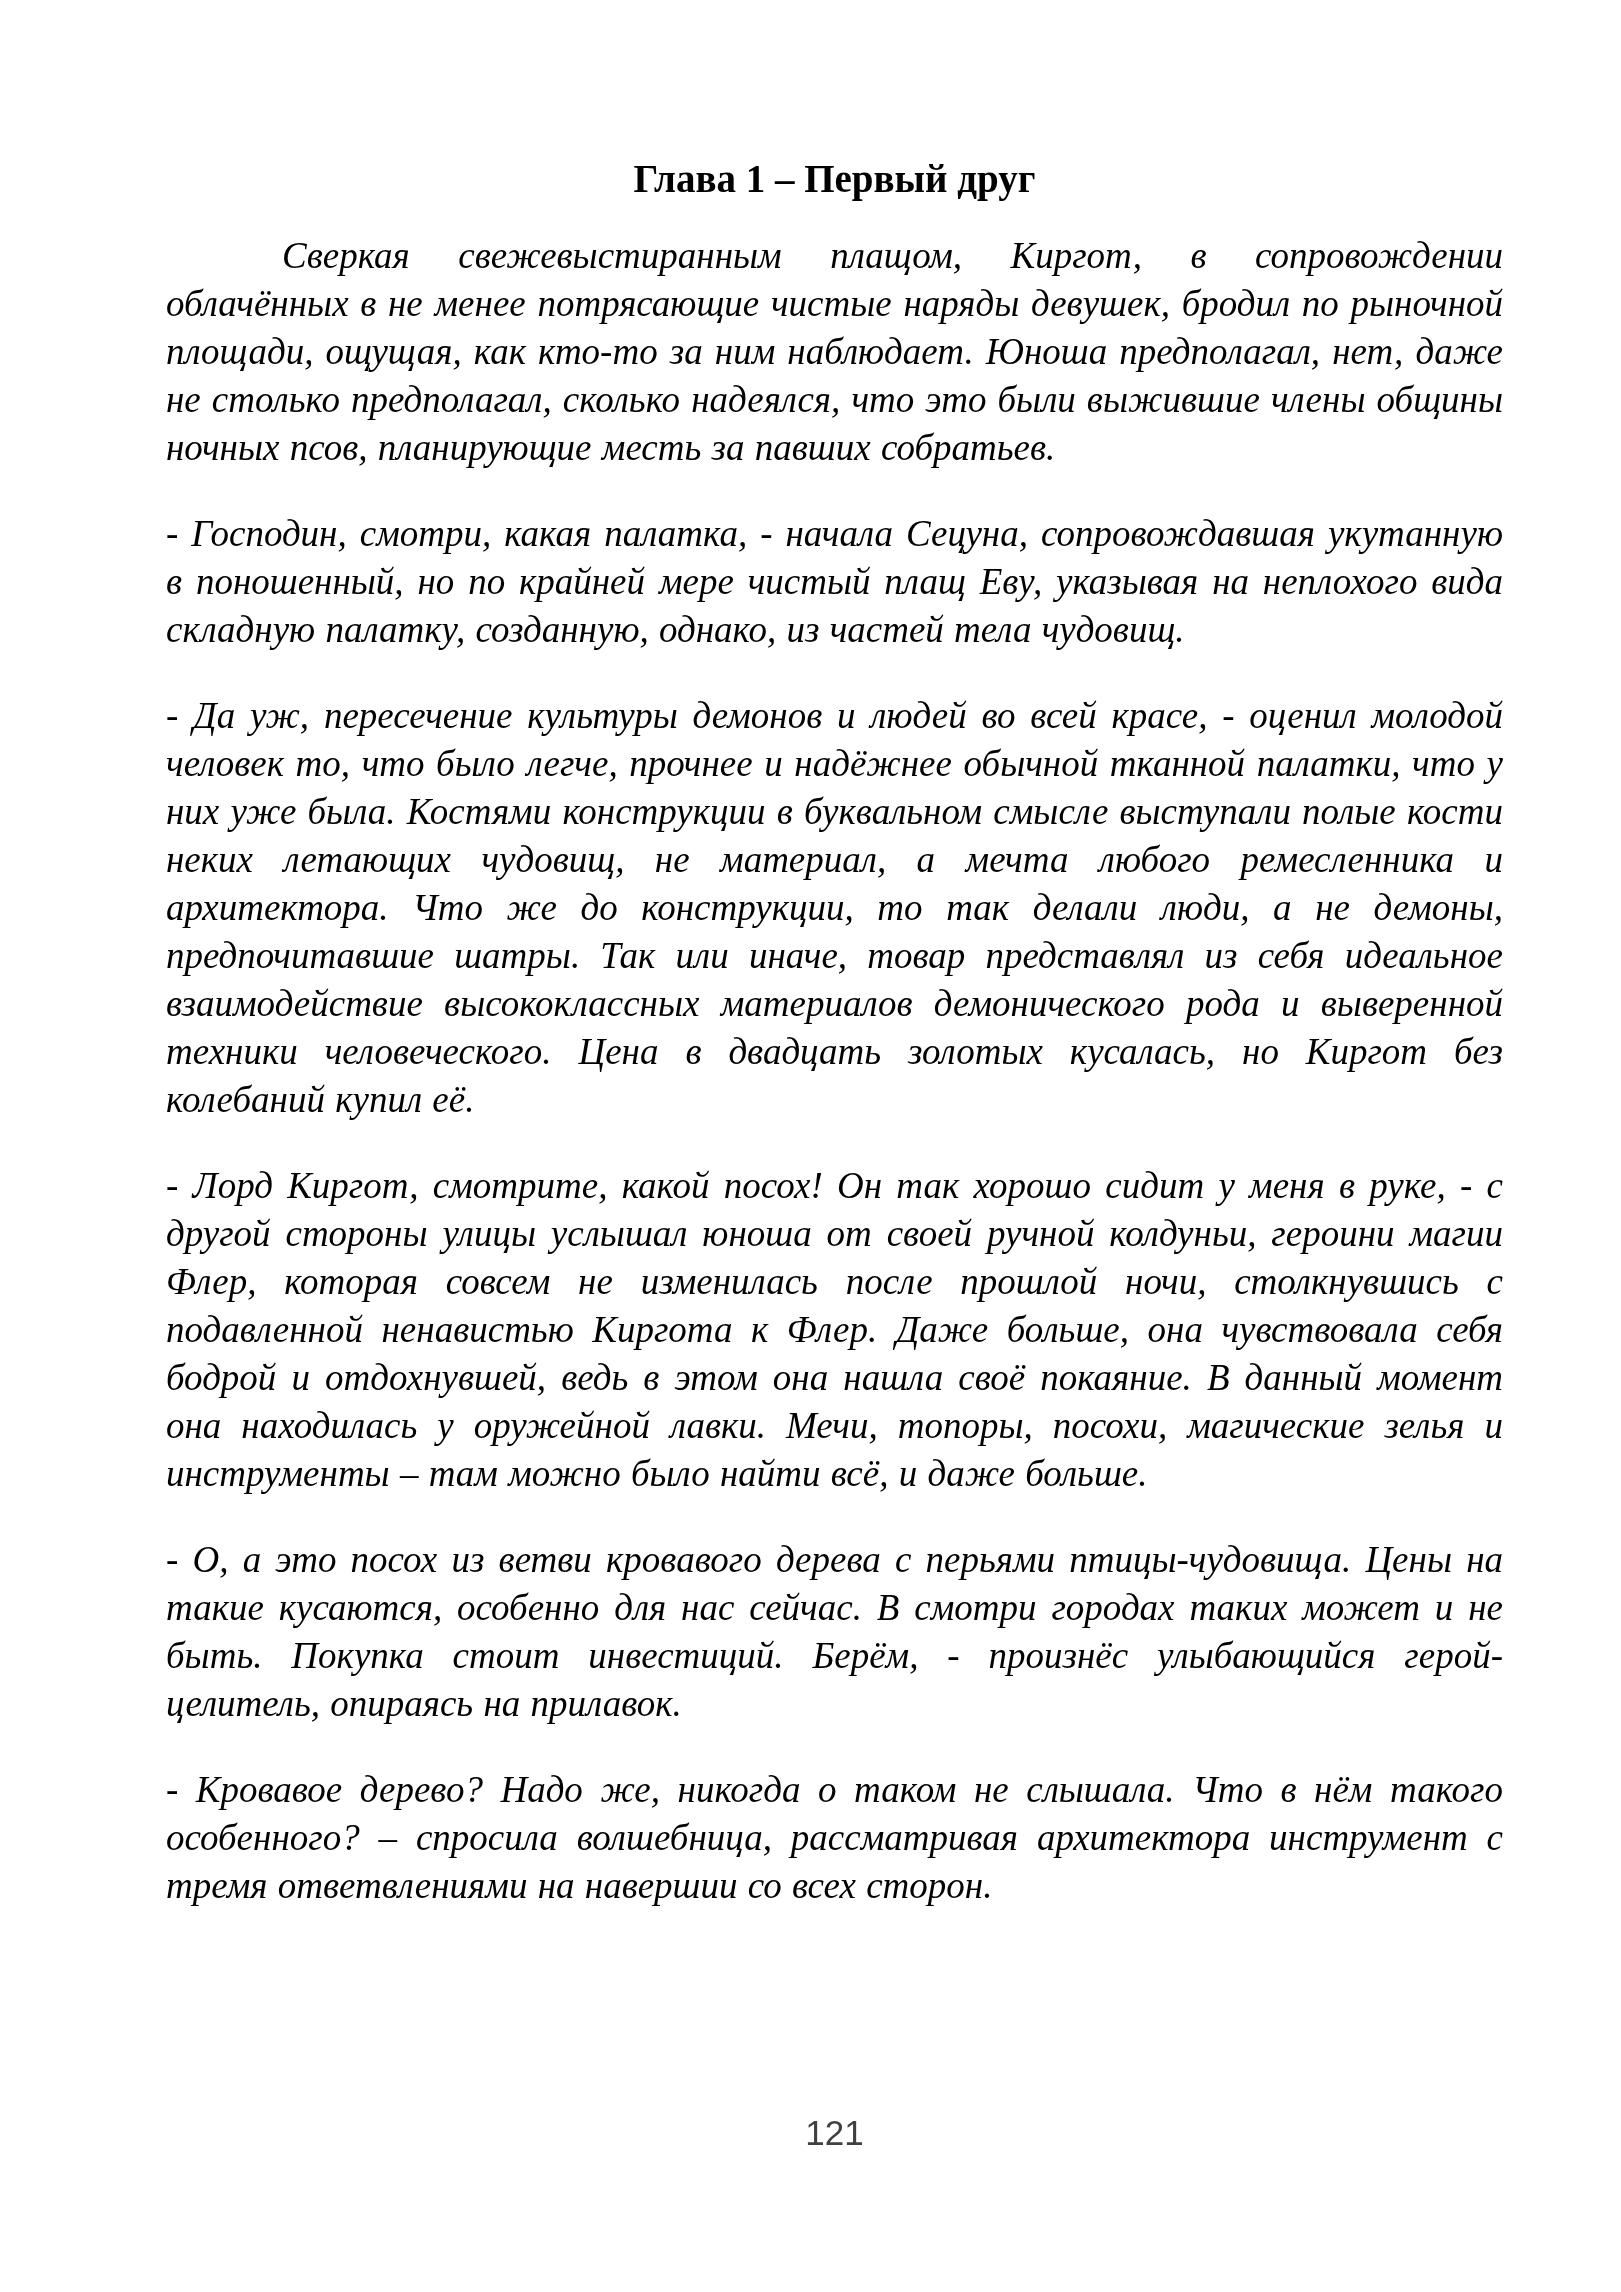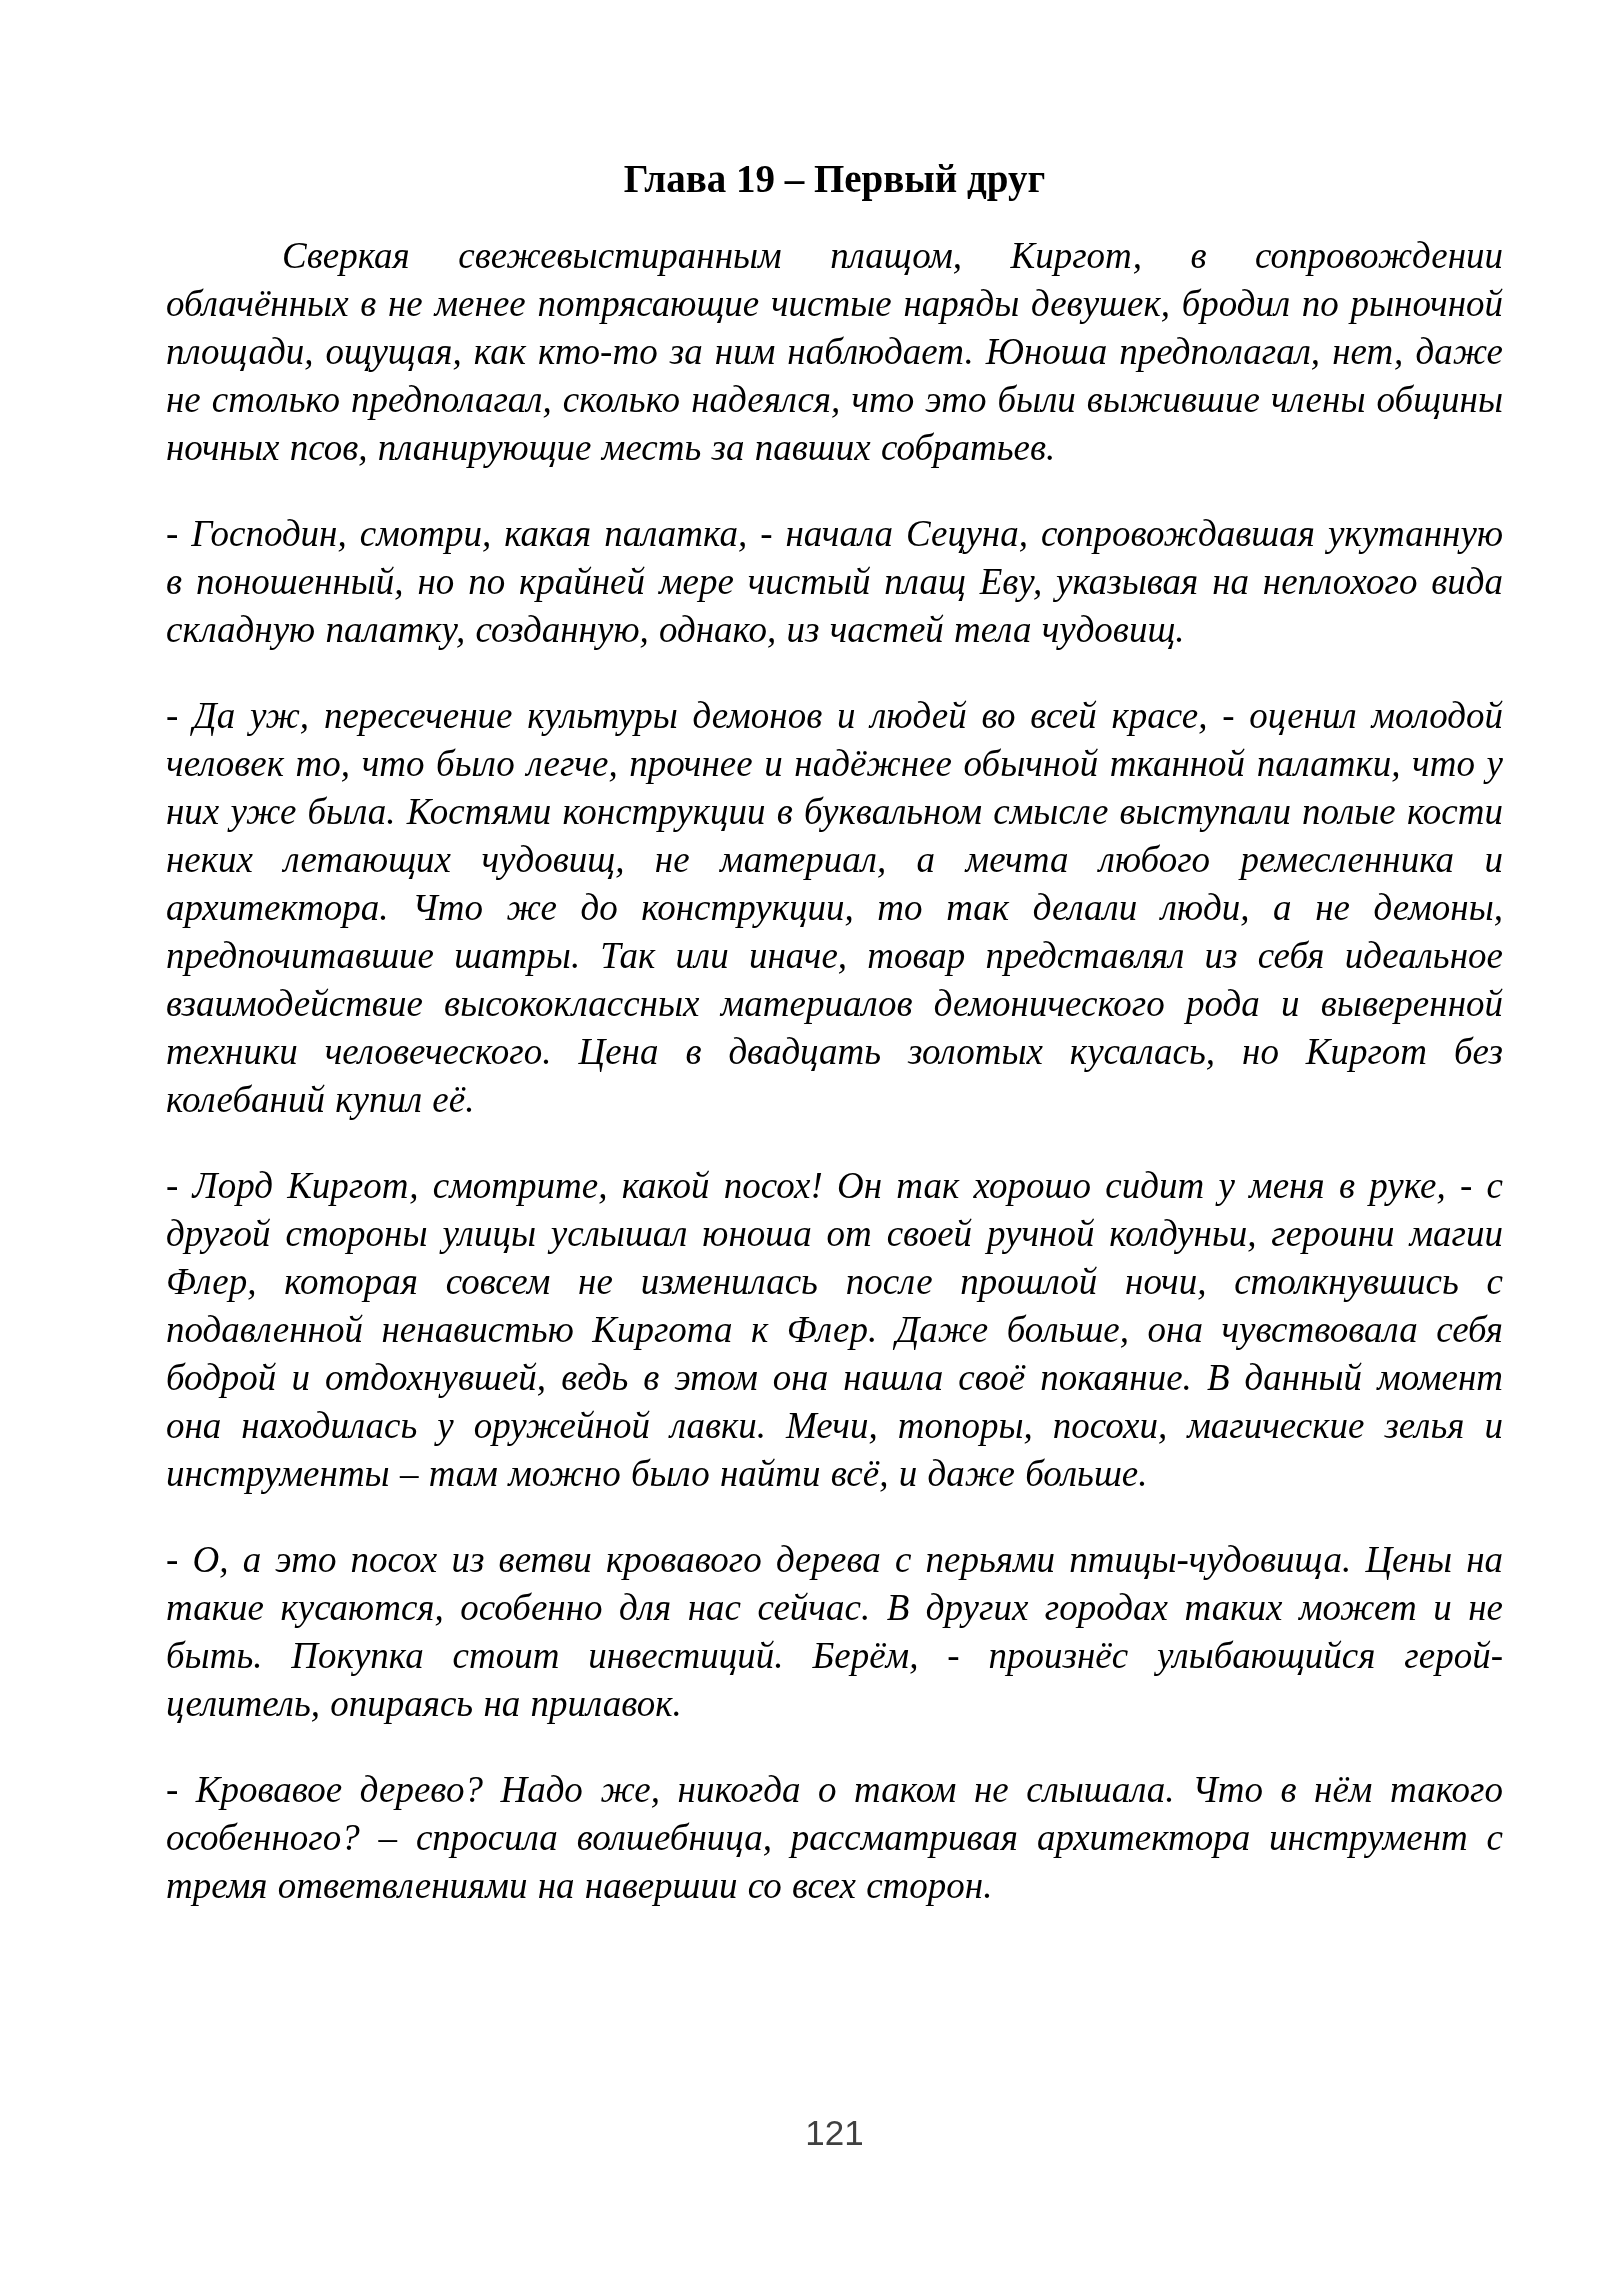--- a/index.html
+++ b/index.html
@@ -49,25 +49,25 @@
     text-align: center;
     font-family: "Liberation Sans", sans-serif;
     font-size: 35px;
     color: #404040;
   }
 </style>
 </head>
 <body>
 
 <div class="content">
-  <h1 class="chapter-title">Глава 19 – Первый друг</h1>
+  <h1 class="chapter-title">Глава 1 – Первый друг</h1>
   <div id="chapter-body">
       <p class="para indented">Сверкая свежевыстиранным плащом, Киргот, в сопровождении облачённых в не менее потрясающие чистые наряды девушек, бродил по рыночной площади, ощущая, как кто-то за ним наблюдает. Юноша предполагал, нет, даже не столько предполагал, сколько надеялся, что это были выжившие члены общины ночных псов, планирующие месть за павших собратьев.</p>
       <p class="para">- Господин, смотри, какая палатка, - начала Сецуна, сопровождавшая укутанную в поношенный, но по крайней мере чистый плащ Еву, указывая на неплохого вида складную палатку, созданную, однако, из частей тела чудовищ.</p>
       <p class="para">- Да уж, пересечение культуры демонов и людей во всей красе, - оценил молодой человек то, что было легче, прочнее и надёжнее обычной тканной палатки, что у них уже была. Костями конструкции в буквальном смысле выступали полые кости неких летающих чудовищ, не материал, а мечта любого ремесленника и архитектора. Что же до конструкции, то так делали люди, а не демоны, предпочитавшие шатры. Так или иначе, товар представлял из себя идеальное взаимодействие высококлассных материалов демонического рода и выверенной техники человеческого. Цена в двадцать золотых кусалась, но Киргот без колебаний купил её.</p>
       <p class="para">- Лорд Киргот, смотрите, какой посох! Он так хорошо сидит у меня в руке, - с другой стороны улицы услышал юноша от своей ручной колдуньи, героини магии Флер, которая совсем не изменилась после прошлой ночи, столкнувшись с подавленной ненавистью Киргота к Флер. Даже больше, она чувствовала себя бодрой и отдохнувшей, ведь в этом она нашла своё покаяние. В данный момент она находилась у оружейной лавки. Мечи, топоры, посохи, магические зелья и инструменты – там можно было найти всё, и даже больше.</p>
-      <p class="para">- О, а это посох из ветви кровавого дерева с перьями птицы-чудовища. Цены на такие кусаются, особенно для нас сейчас. В других городах таких может и не быть. Покупка стоит инвестиций. Берём, - произнёс улыбающийся герой-целитель, опираясь на прилавок.</p>
+      <p class="para">- О, а это посох из ветви кровавого дерева с перьями птицы-чудовища. Цены на такие кусаются, особенно для нас сейчас. В смотри городах таких может и не быть. Покупка стоит инвестиций. Берём, - произнёс улыбающийся герой-целитель, опираясь на прилавок.</p>
       <p class="para">- Кровавое дерево? Надо же, никогда о таком не слышала. Что в нём такого особенного? – спросила волшебница, рассматривая архитектора инструмент с тремя ответвлениями на навершии со всех сторон.</p>
     </div>
 </div>
 
 <div class="page-number">121</div>
 
 
 </body></html>

